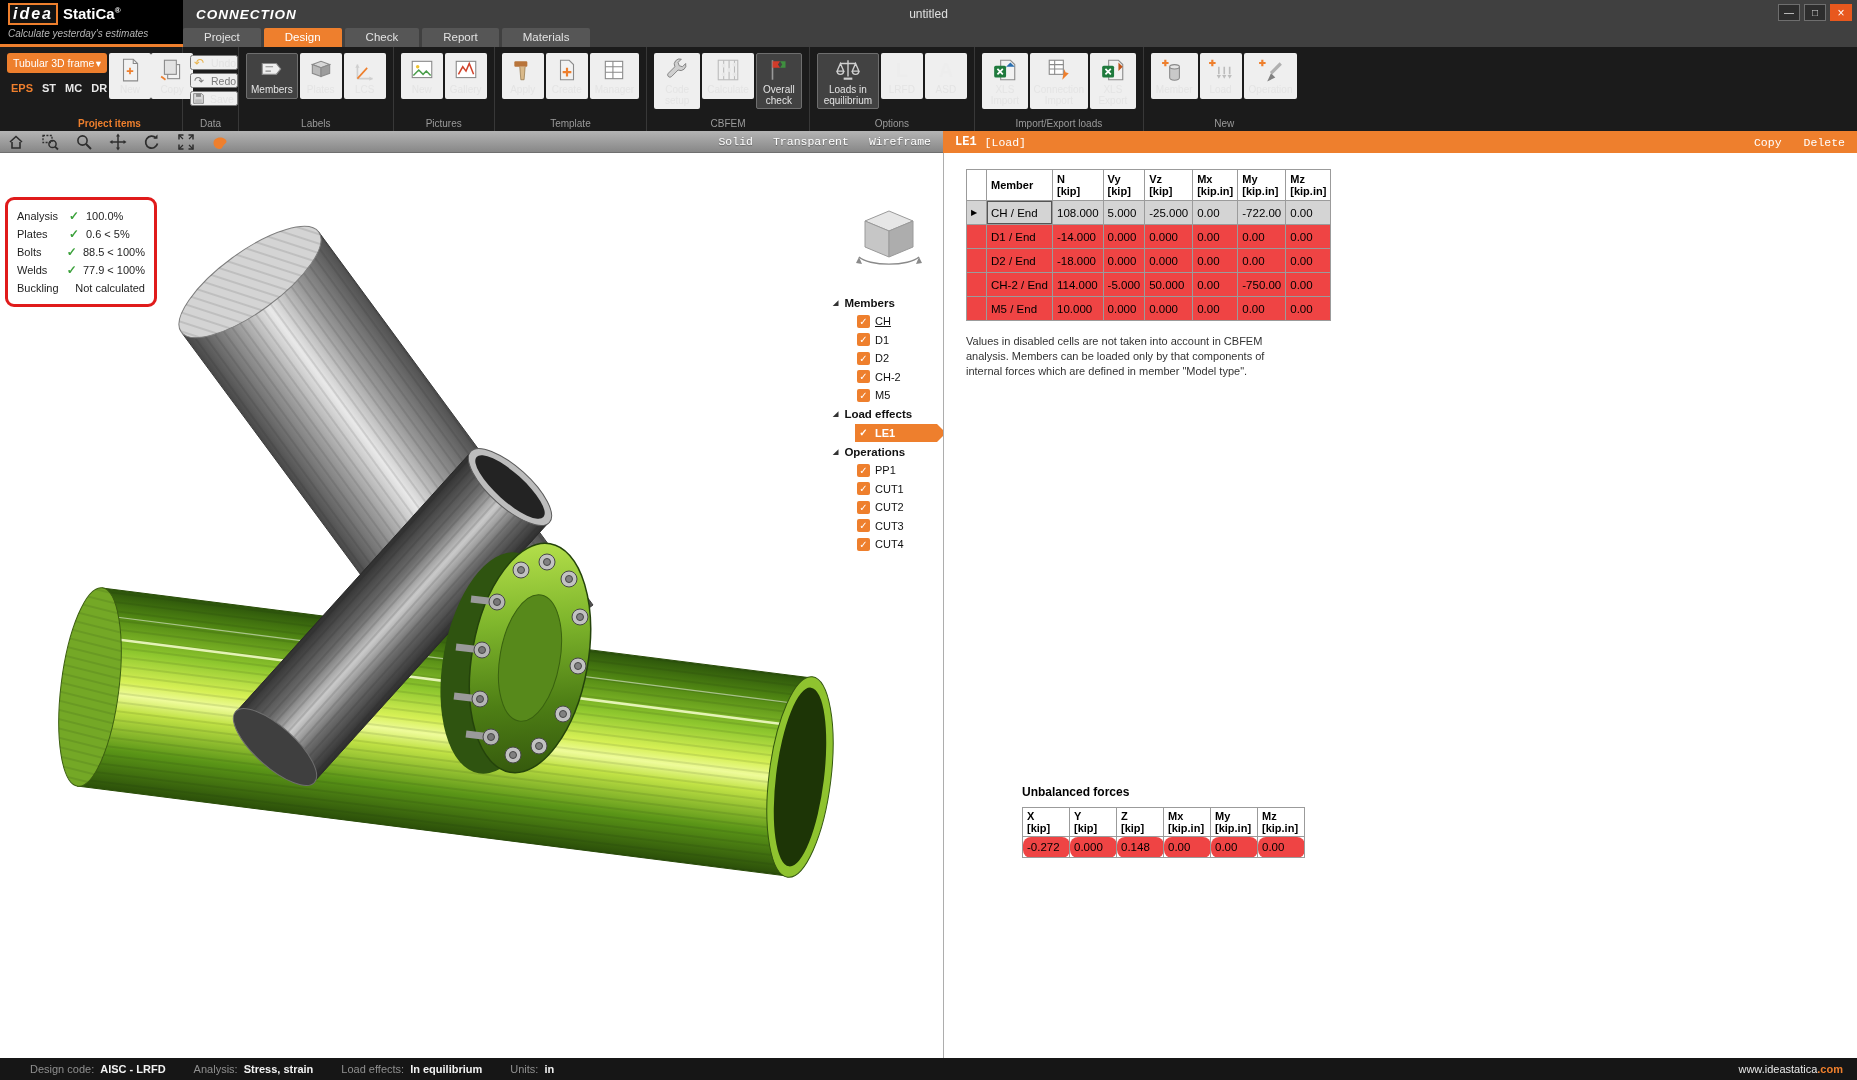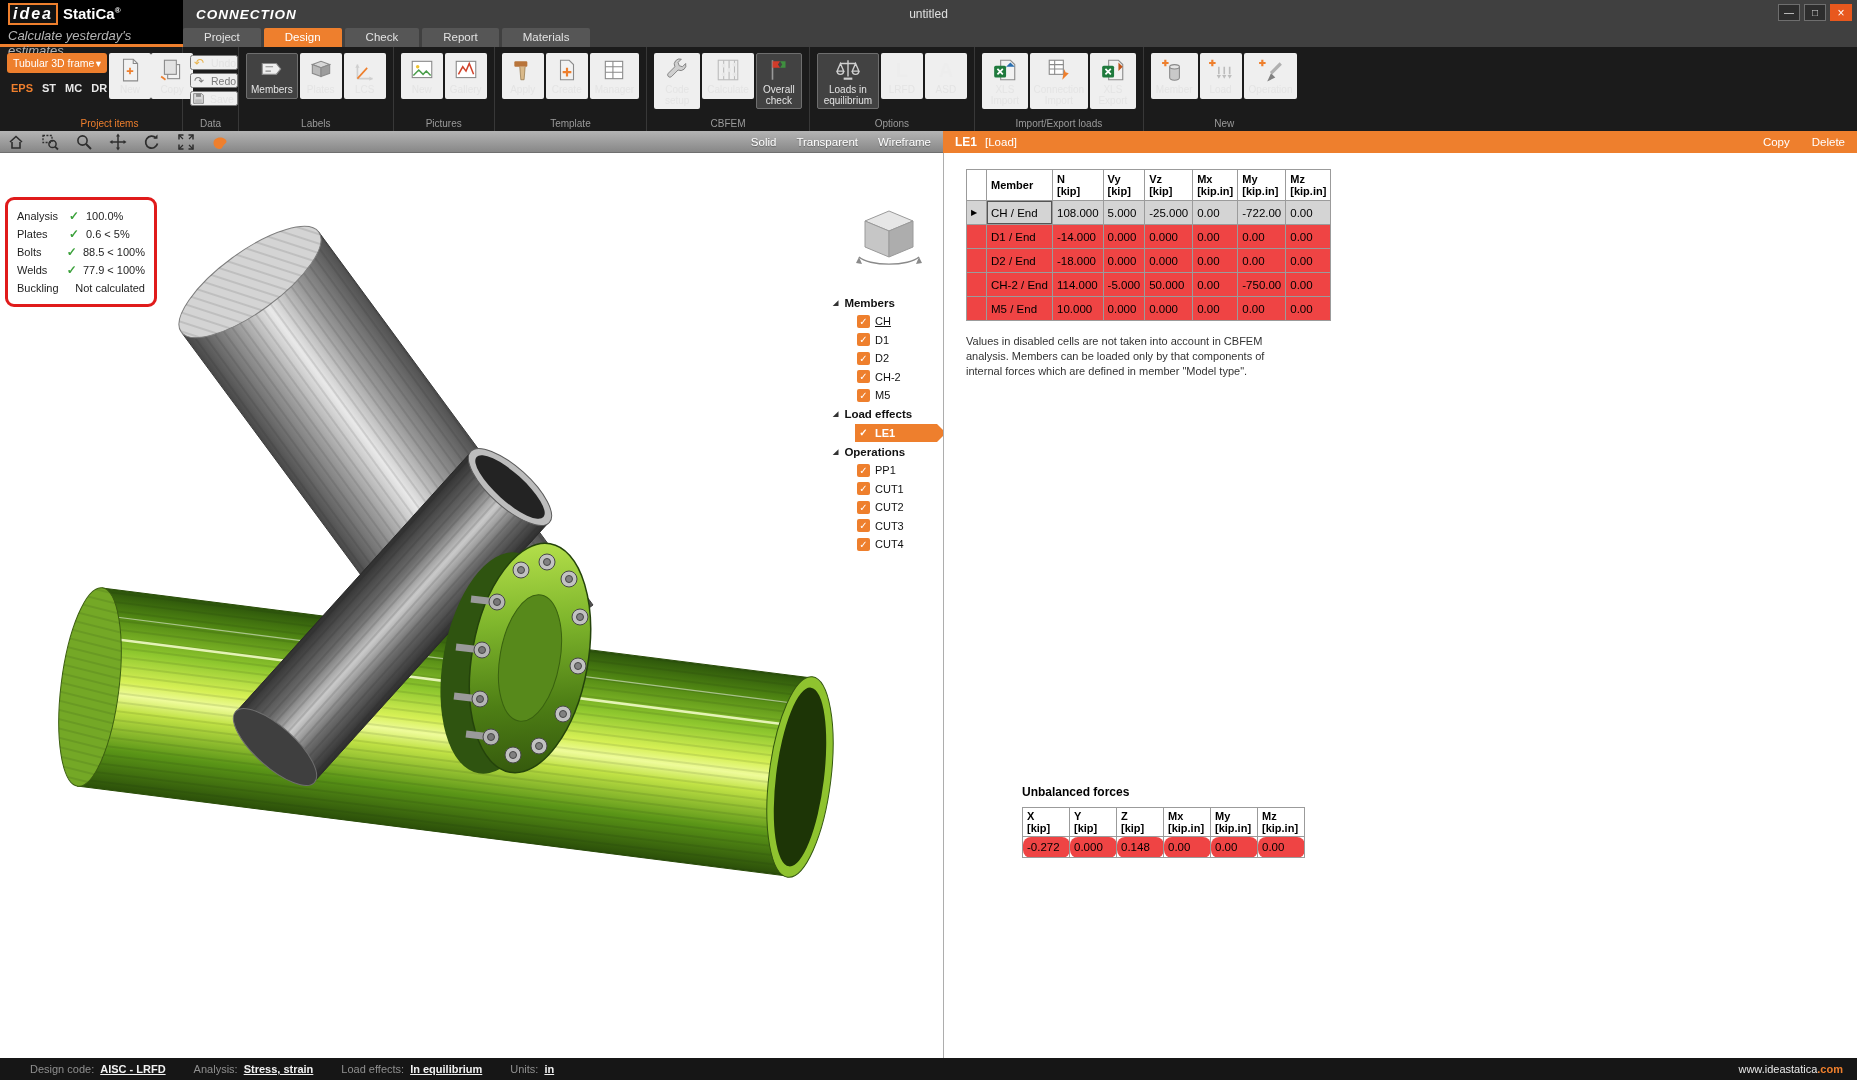--- a/index.html
+++ b/index.html
@@ -9,39 +9,39 @@
 
   
   .titlebar { position:relative; height:47px; flex:0 0 47px; background:#404040; }
   .logo-block { position:absolute; left:0; top:0; width:183px; height:47px; background:#000;
                 border-bottom:3px solid #EE7F2D; padding:3px 8px 0; }
   .logo-row { display:flex; align-items:baseline; gap:5px; }
   .logo-idea { color:#fff; font-weight:bold; font-style:italic; font-size:16px; letter-spacing:2px;
                border:2px solid #EE7F2D; padding:0 3px; line-height:18px; background:#111; }
   .logo-statica { color:#fff; font-weight:bold; font-size:15px; }
   .logo-reg { color:#fff; font-size:8px; vertical-align:super; }
-  .tagline { color:#b5b5b5; font-style:italic; font-size:13px; margin-top:3px; }
+  .tagline { color:#b5b5b5; font-style:italic; font-size:10px; margin-top:3px; }
   .app-name { position:absolute; left:196px; top:7px; color:#fff; font-weight:bold; font-style:italic;
               font-size:13.5px; letter-spacing:1px; }
   .doc-title { position:absolute; left:50%; transform:translateX(-50%); top:7px; color:#e0e0e0; font-size:12px; }
   .win-controls { position:absolute; right:5px; top:4px; display:flex; gap:4px; }
   .win-btn { width:22px; height:17px; font-size:10px; color:#ddd; background:#2d2d2d; border:1px solid #6e6e6e;
              display:flex; align-items:center; justify-content:center; line-height:1; }
   .win-btn.close { background:#E8581E; border-color:#E8581E; color:#fff; font-size:12px; }
   .tabs { position:absolute; left:183px; bottom:0; display:flex; gap:3px;justify-content:space-between; }
   .tab { height:19px; line-height:19px; padding:0 21px; background:#565656; color:#e3e3e3; font-size:11.5px;
          border-radius:2px 2px 0 0; cursor:default; }
   .tab.active { background:#EE7F2D; color:#fff; }
 
   
   .ribbon { height:84px; flex:0 0 84px; background:#1b1b1b; display:flex; align-items:stretch; }
   .rgroup { position:relative; border-right:1px solid #383838; padding:6px 7px 15px; display:flex;
             gap:2px; align-items:flex-start; }
   .rgroup-label { position:absolute; left:0; right:0; bottom:2px; text-align:center; font-size:10px; color:#9a9a9a; }
-  .rgroup-label.accent { color:#EE7F2D; font-weight:normal;padding-left:37px; }
+  .rgroup-label.accent { color:#EE7F2D; font-weight:bold;padding-left:37px; }
   .rbtn { display:flex; flex-direction:column; align-items:center; gap:2px; padding:3px 4px 2px;
           color:#e4e4e4; font-size:10px; line-height:10.5px; text-align:center; border:1px solid transparent;
           border-radius:2px; min-width:42px; cursor:default; }
   .rbtn.selected { background:#424242; border-color:#6e6e6e; }
   .icon24 { width:26px; height:26px; display:block; }
   .big-letter { font-size:20px; font-weight:bold; color:#ededed; height:26px; line-height:26px; }
   
   .pi-left { display:flex; flex-direction:column; width:104px; }
   .frame-select { background:#EE7F2D; color:#fff; border:none; border-radius:3px; font-size:10.5px;
                   padding:4px 6px; display:flex; justify-content:space-between; align-items:center; width:100px; }
@@ -49,21 +49,21 @@
   .code.accent { color:#EE7F2D; }
   .pi-right { display:flex; }
   
   .data-col { display:flex; flex-direction:column; gap:3px; padding-top:2px; }
   .mini-btn { display:flex; align-items:center; gap:5px; color:#e3e3e3; font-size:10.5px; height:15px; }
   .mini-btn.disabled { color:#7a7a7a; }
   .mini-ic { width:14px; text-align:center; font-size:12px; color:#e8b24a; }
   .mini-btn.disabled .mini-ic { color:#7a7a7a; }
 
   
-  .toolbar-row { height:22px; flex:0 0 22px; display:flex; }
+  .toolbar-row { height:22px; flex:0 0 22px; display:flex;font-family:Liberation Mono, monospace; }
   .vtoolbar { width:943px; background:linear-gradient(#b4b4b4,#878787); display:flex; align-items:center;
               border-bottom:1px solid #6f6f6f; }
   .vt-icon { width:20px; height:20px; margin:0 7px; display:flex; align-items:center; }
   .vt-modes { margin-left:auto; margin-right:12px; display:flex; gap:20px; }
   .vt-mode { color:#fff; font-size:11.5px; text-shadow:0 1px 1px rgba(0,0,0,.35); cursor:default; }
   .load-header { flex:1; background:#EE7F2D; color:#fff; display:flex; align-items:center; gap:8px;
                  padding:0 12px; font-size:11.5px; }
   .load-name { font-weight:bold; font-size:12px; }
   .load-actions { margin-left:auto; display:flex; gap:22px; }
 
@@ -108,21 +108,21 @@
   .unbalanced { position:absolute; left:34px; top:632px;margin-left:44px; }
   .unbalanced h3 { font-size:12px; margin-bottom:8px; color:#000; }
   .ltable.small th { height:29px; }
   .ltable.small td { height:21px;border-radius:8px; }
 
   
   .statusbar { height:22px; flex:0 0 22px; background:#161616; display:flex; align-items:center;
                gap:28px; padding:0 14px 0 30px; font-size:11px; }
   .sb-item { display:flex; gap:6px; }
   .sb-label { color:#8f8f8f; }
-  .sb-value { color:#f2f2f2; font-weight:bold;text-decoration:underline; }
+  .sb-value { color:#f2f2f2; font-weight:bold; }
   .sb-site { margin-left:auto; }
   .sb-site .w { color:#e8e8e8; }
   .sb-site .tld { color:#EE7F2D; font-weight:bold; }
 </style>
 </head>
 <body>
 
 <div class="app">
 
   <header class="titlebar">

